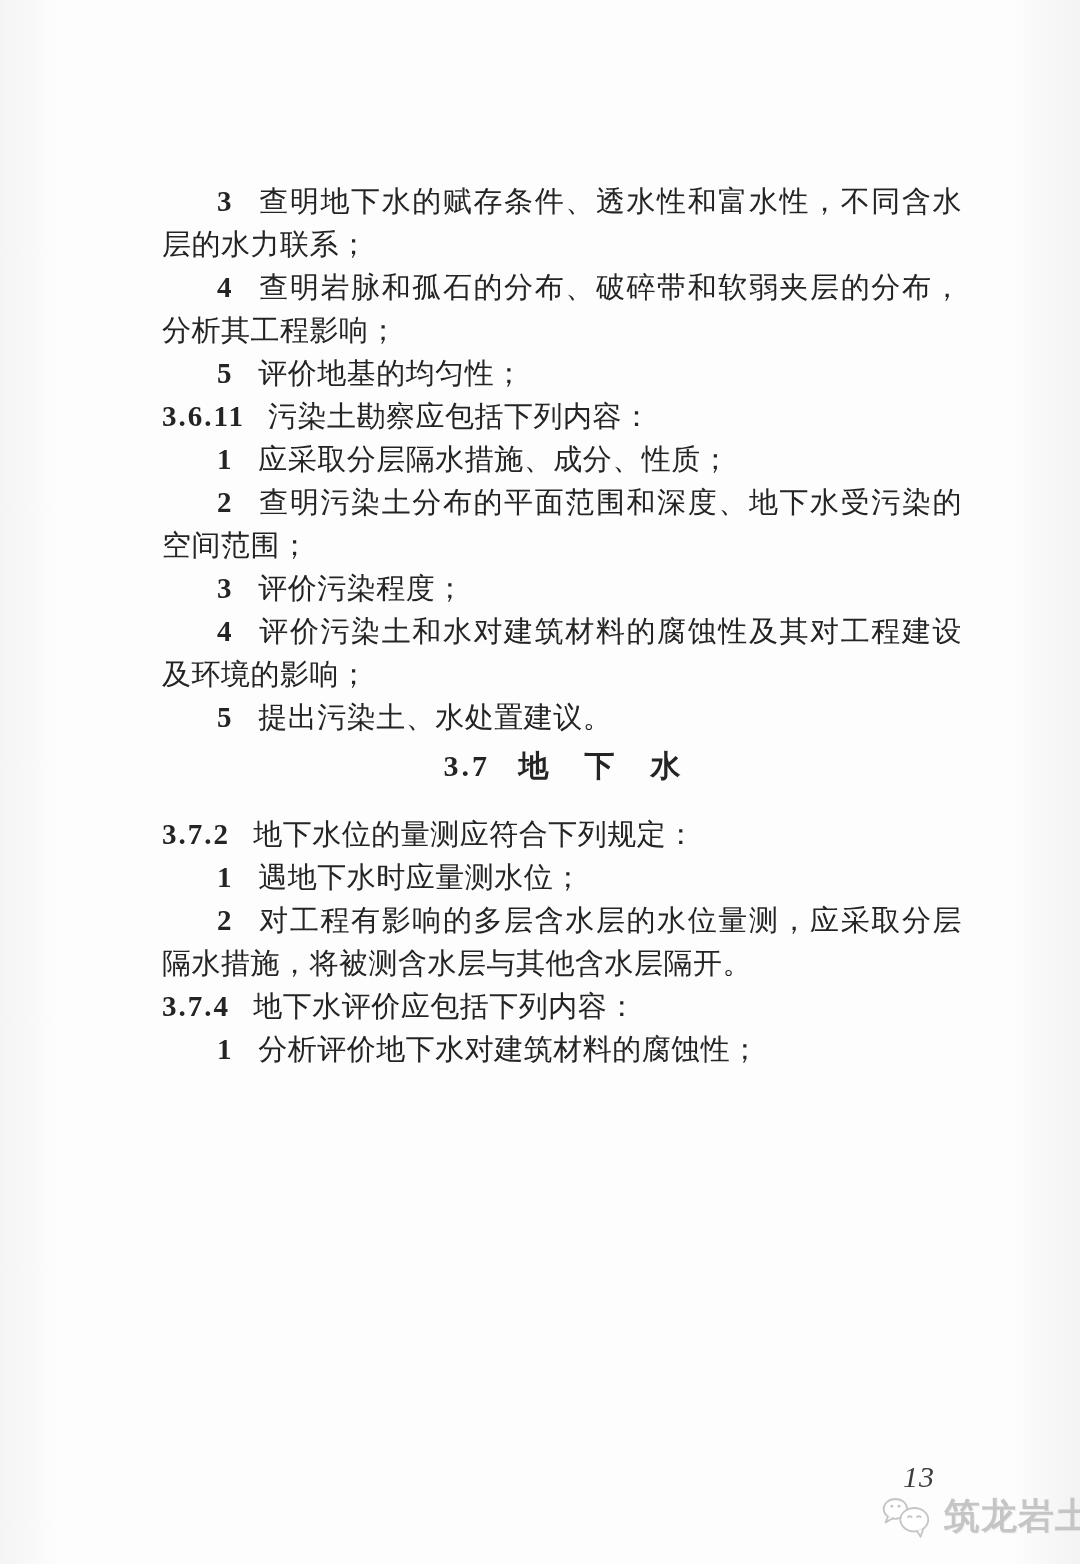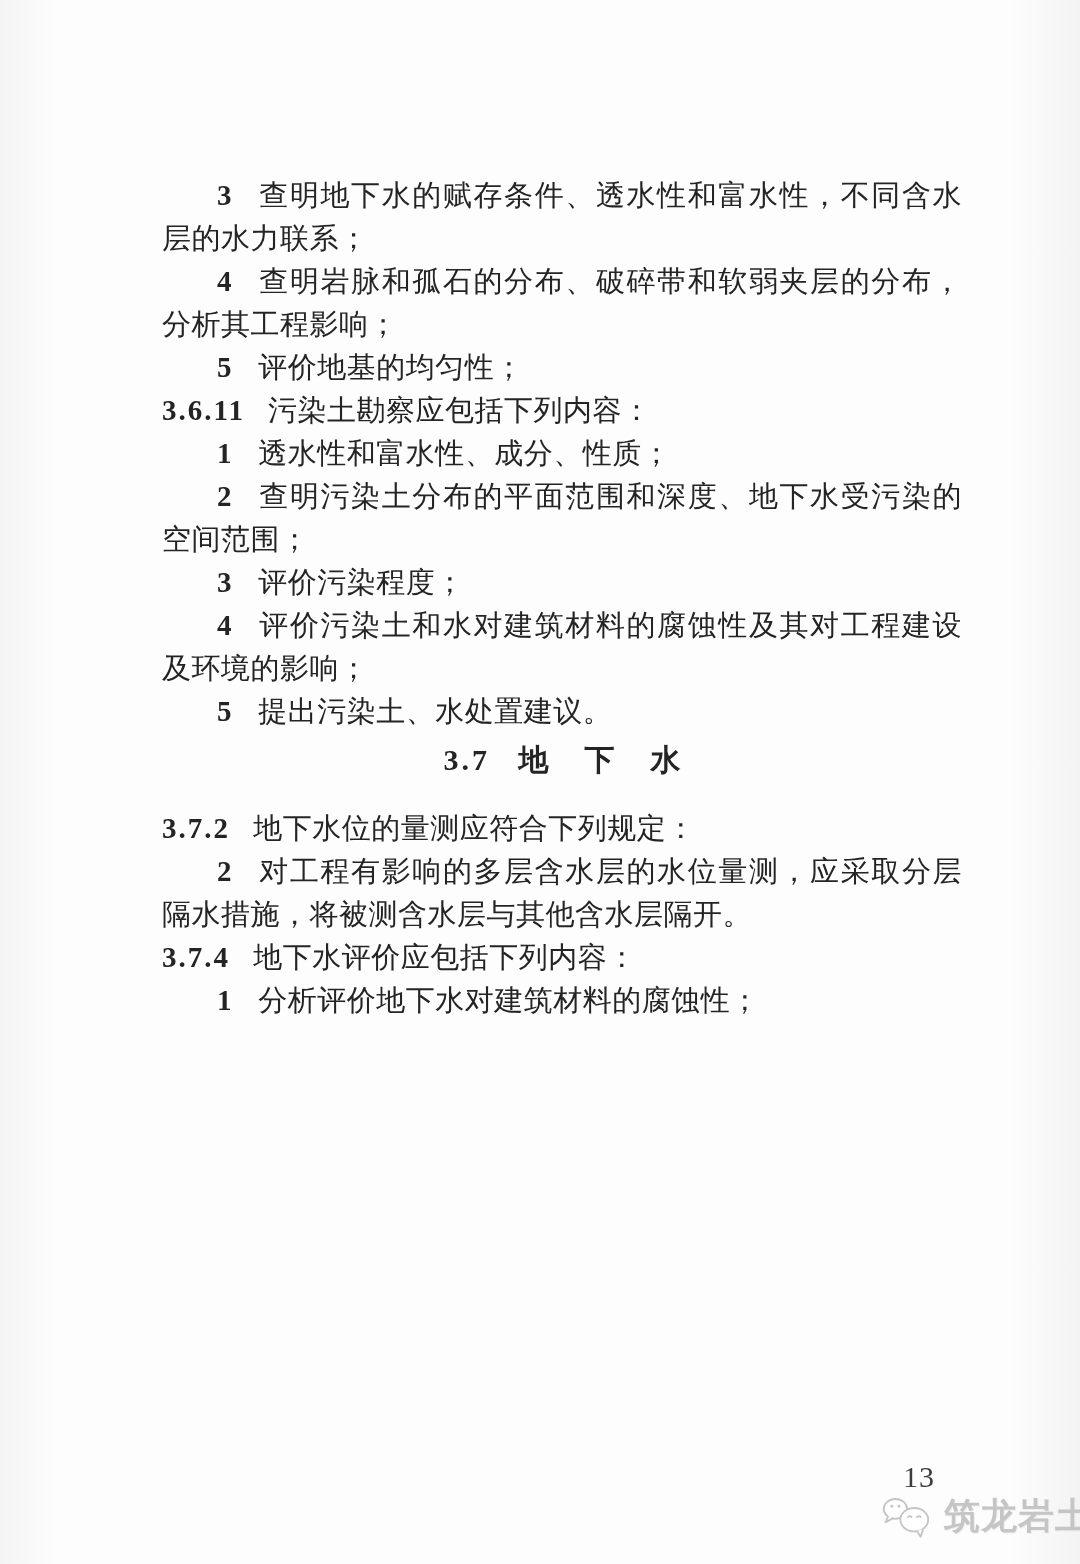--- a/index.html
+++ b/index.html
@@ -12,21 +12,21 @@
     overflow: hidden;
   }
   .scan-page {
     position: absolute;
     inset: 0;
     background: linear-gradient(90deg, #f4f4f4 0px, #fdfdfd 60px, #fdfdfd 1010px, #f3f3f3 1080px);
   }
   .content {
     position: absolute;
     left: 162px;
-    top: 174px;
+    top: 180px;
     width: 800px;
     font-size: 29px;
     line-height: 43px;
     text-align: justify;
     letter-spacing: 0.5px;
   }
   p.para { margin: 0; }
   p.item { text-indent: 1.9em; }
   .num {
     font-weight: 700;
@@ -42,20 +42,21 @@
     margin: 6px 0 26px 0;
     text-indent: 0;
   }
   .h-num { margin-right: 0.95em; letter-spacing: 3px; }
   .h-title { letter-spacing: 1.2em; margin-right: -1.2em; }
   .page-number {
     position: absolute;
     left: 903px;
     top: 1460px;
     font-size: 30px;
+    font-style: italic;
     color: #3d3d3d;
     letter-spacing: 1px;
   }
   .watermark {
     position: absolute;
     left: 881px;
     top: 1492px;
     display: flex;
     align-items: center;
     gap: 9px;
@@ -74,29 +75,30 @@
 <body>
 
 <div class="scan-page">
 
   <main class="content">
 
     <p class="para item"><span class="num">3</span><span>查明地下水的赋存条件、透水性和富水性，不同含水层的水力联系；</span></p>
     <p class="para item"><span class="num">4</span><span>查明岩脉和孤石的分布、破碎带和软弱夹层的分布，分析其工程影响；</span></p>
     <p class="para item"><span class="num">5</span><span>评价地基的均匀性；</span></p>
     <p class="para clause"><span class="num">3.6.11</span><span>污染土勘察应包括下列内容：</span></p>
-    <p class="para item"><span class="num">1</span><span>透水性和富水性、成分、性质；</span></p>
+    <p class="para item"><span class="num">1</span><span>应采取分层隔水措施、成分、性质；</span></p>
     <p class="para item"><span class="num">2</span><span>查明污染土分布的平面范围和深度、地下水受污染的空间范围；</span></p>
     <p class="para item"><span class="num">3</span><span>评价污染程度；</span></p>
     <p class="para item"><span class="num">4</span><span>评价污染土和水对建筑材料的腐蚀性及其对工程建设及环境的影响；</span></p>
     <p class="para item"><span class="num">5</span><span>提出污染土、水处置建议。</span></p>
 
     <h2 class="section-heading"><span class="h-num">3.7</span><span class="h-title">地下水</span></h2>
 
     <p class="para clause"><span class="num">3.7.2</span><span>地下水位的量测应符合下列规定：</span></p>
+    <p class="para item"><span class="num">1</span><span>遇地下水时应量测水位；</span></p>
     <p class="para item"><span class="num">2</span><span>对工程有影响的多层含水层的水位量测，应采取分层隔水措施，将被测含水层与其他含水层隔开。</span></p>
     <p class="para clause"><span class="num">3.7.4</span><span>地下水评价应包括下列内容：</span></p>
     <p class="para item"><span class="num">1</span><span>分析评价地下水对建筑材料的腐蚀性；</span></p>
 
   </main>
 
   <div class="page-number">13</div>
 
   <div class="watermark">
     <svg class="wm-icon" viewBox="0 0 60 48" fill="none" xmlns="http://www.w3.org/2000/svg">

